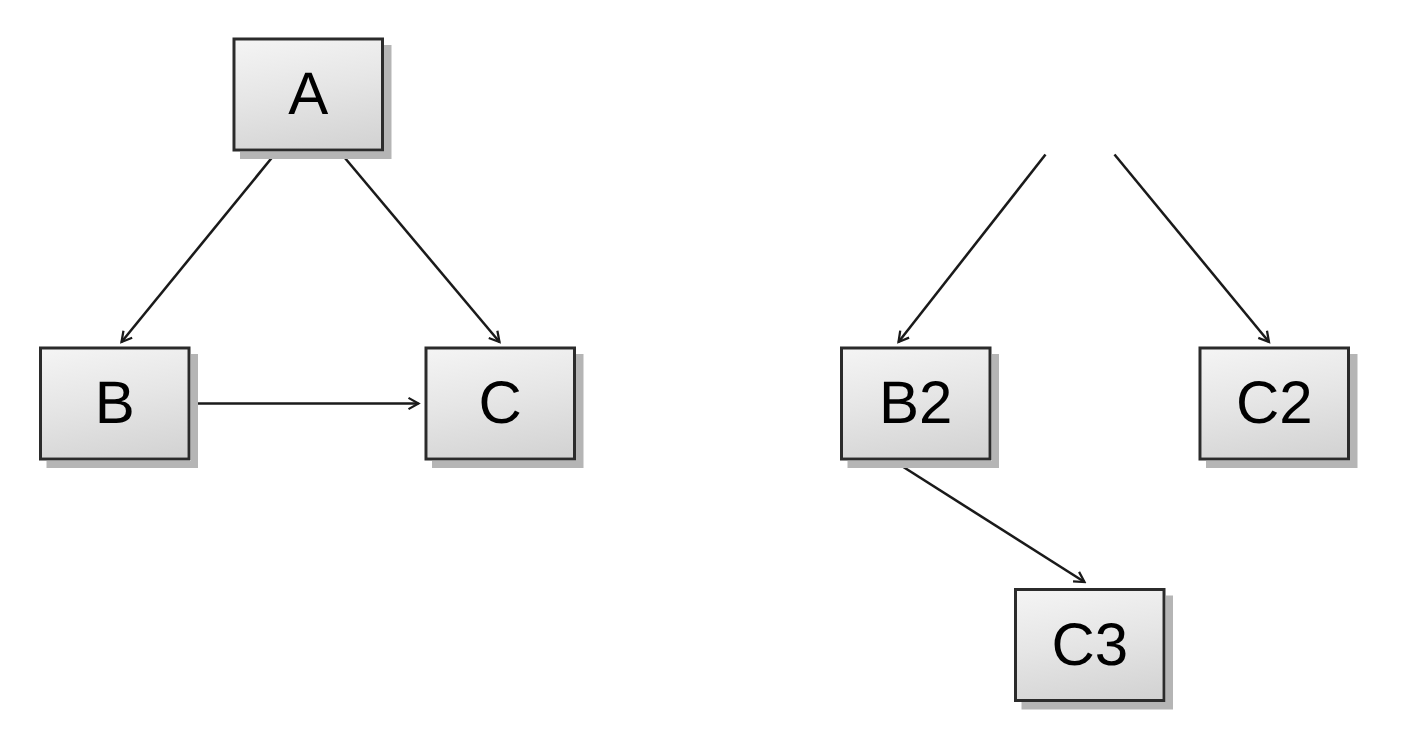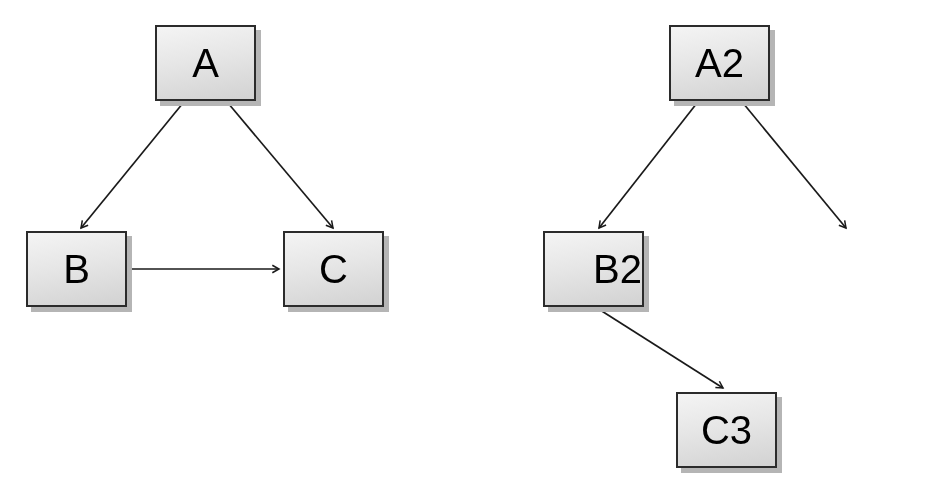--- a/index.html
+++ b/index.html
@@ -34,21 +34,21 @@
     justify-content: center;
     font-size: 40px;
     line-height: 1;
     color: #000000;
     user-select: none;
   }
   .node-a  { left: 155px; top: 25px;  }
   .node-b  { left: 26px;  top: 231px; }
   .node-c  { left: 283px; top: 231px; }
   .node-a2 { left: 669px; top: 25px;  }
-  .node-b2 { left: 543px; top: 231px; justify-content: flex-end; }
+  .node-b2 { left: 560px; top: 231px; }
   .node-c2 { left: 799px; top: 231px; }
   .node-c3 { left: 676px; top: 392px; justify-content: center; }
   .node .label { display: inline-block; }
 </style>
 </head>
 <body>
 
 <div class="canvas">
 
   <svg class="edges-layer" width="940" height="504" viewBox="0 0 940 504" xmlns="http://www.w3.org/2000/svg">
@@ -70,23 +70,23 @@
   <div class="node node-a">
     <span class="label">A</span>
   </div>
   <div class="node node-b">
     <span class="label">B</span>
   </div>
   <div class="node node-c">
     <span class="label">C</span>
   </div>
 
-  <div class="node node-a2">
-    <span class="label">A2</span>
-  </div>
   <div class="node node-b2">
     <span class="label">B2</span>
+  </div>
+  <div class="node node-c2">
+    <span class="label">C2</span>
   </div>
   <div class="node node-c3">
     <span class="label">C3</span>
   </div>
 
 </div>
 
 </body></html>

